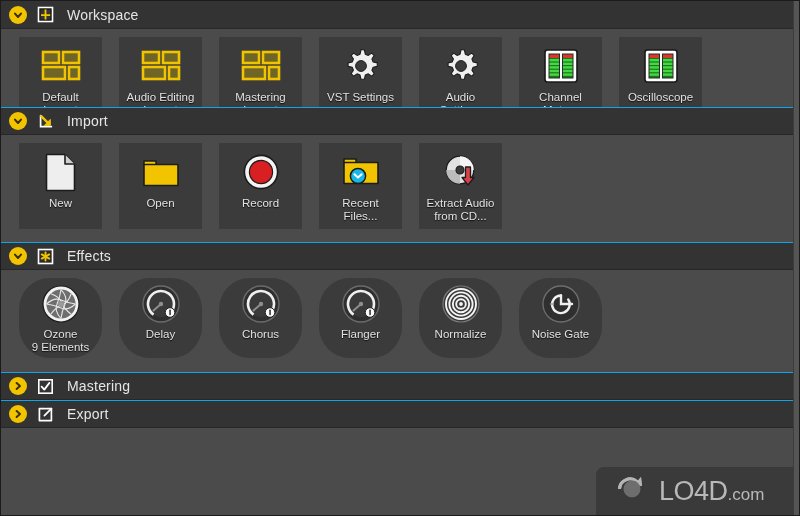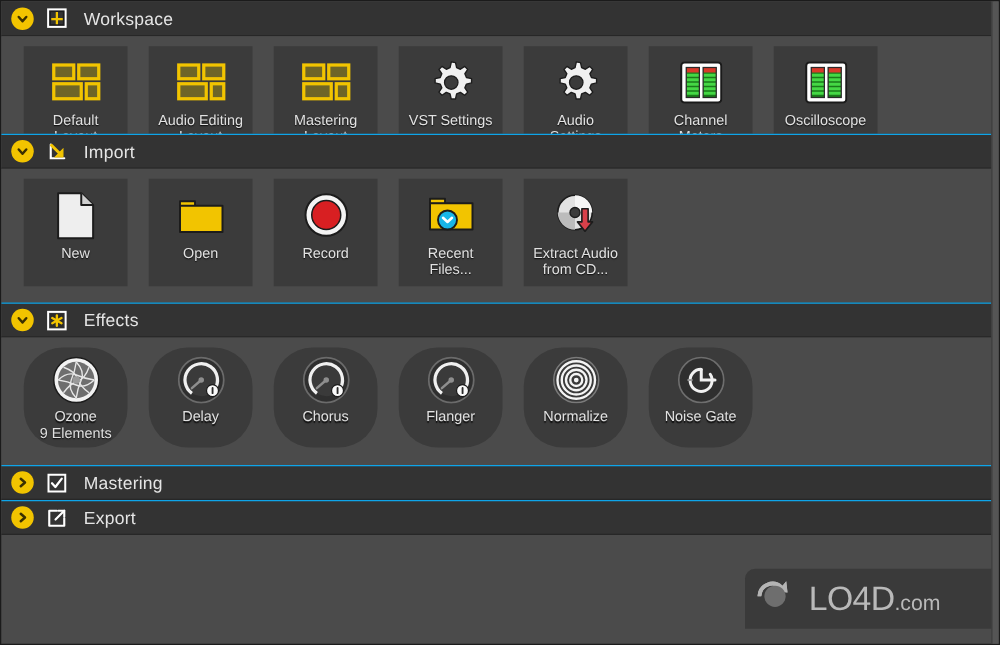--- a/index.html
+++ b/index.html
@@ -124,28 +124,28 @@
     text-align: center;
     text-shadow: 0 1px 1px rgba(0,0,0,.85);
     white-space: pre-line;
     padding: 0 2px;
   }
 
   
   .watermark {
     position: absolute;
     right: 6px;
-    bottom: 12px;
+    bottom: 0;
     width: 197px;
     height: 48px;
     background: #3a3a3a;
     border-top-left-radius: 8px;
     display: flex;
     align-items: center;
-    padding-left: 4px;
+    padding-left: 16px;
     gap: 7px;
   }
   .wm-text {
     color: #b9b9b9;
     font-size: 27px;
     letter-spacing: -0.5px;
     font-family: "Liberation Sans", sans-serif;
   }
   .wm-text .dom { font-size: 17px; letter-spacing: 0; }
 

